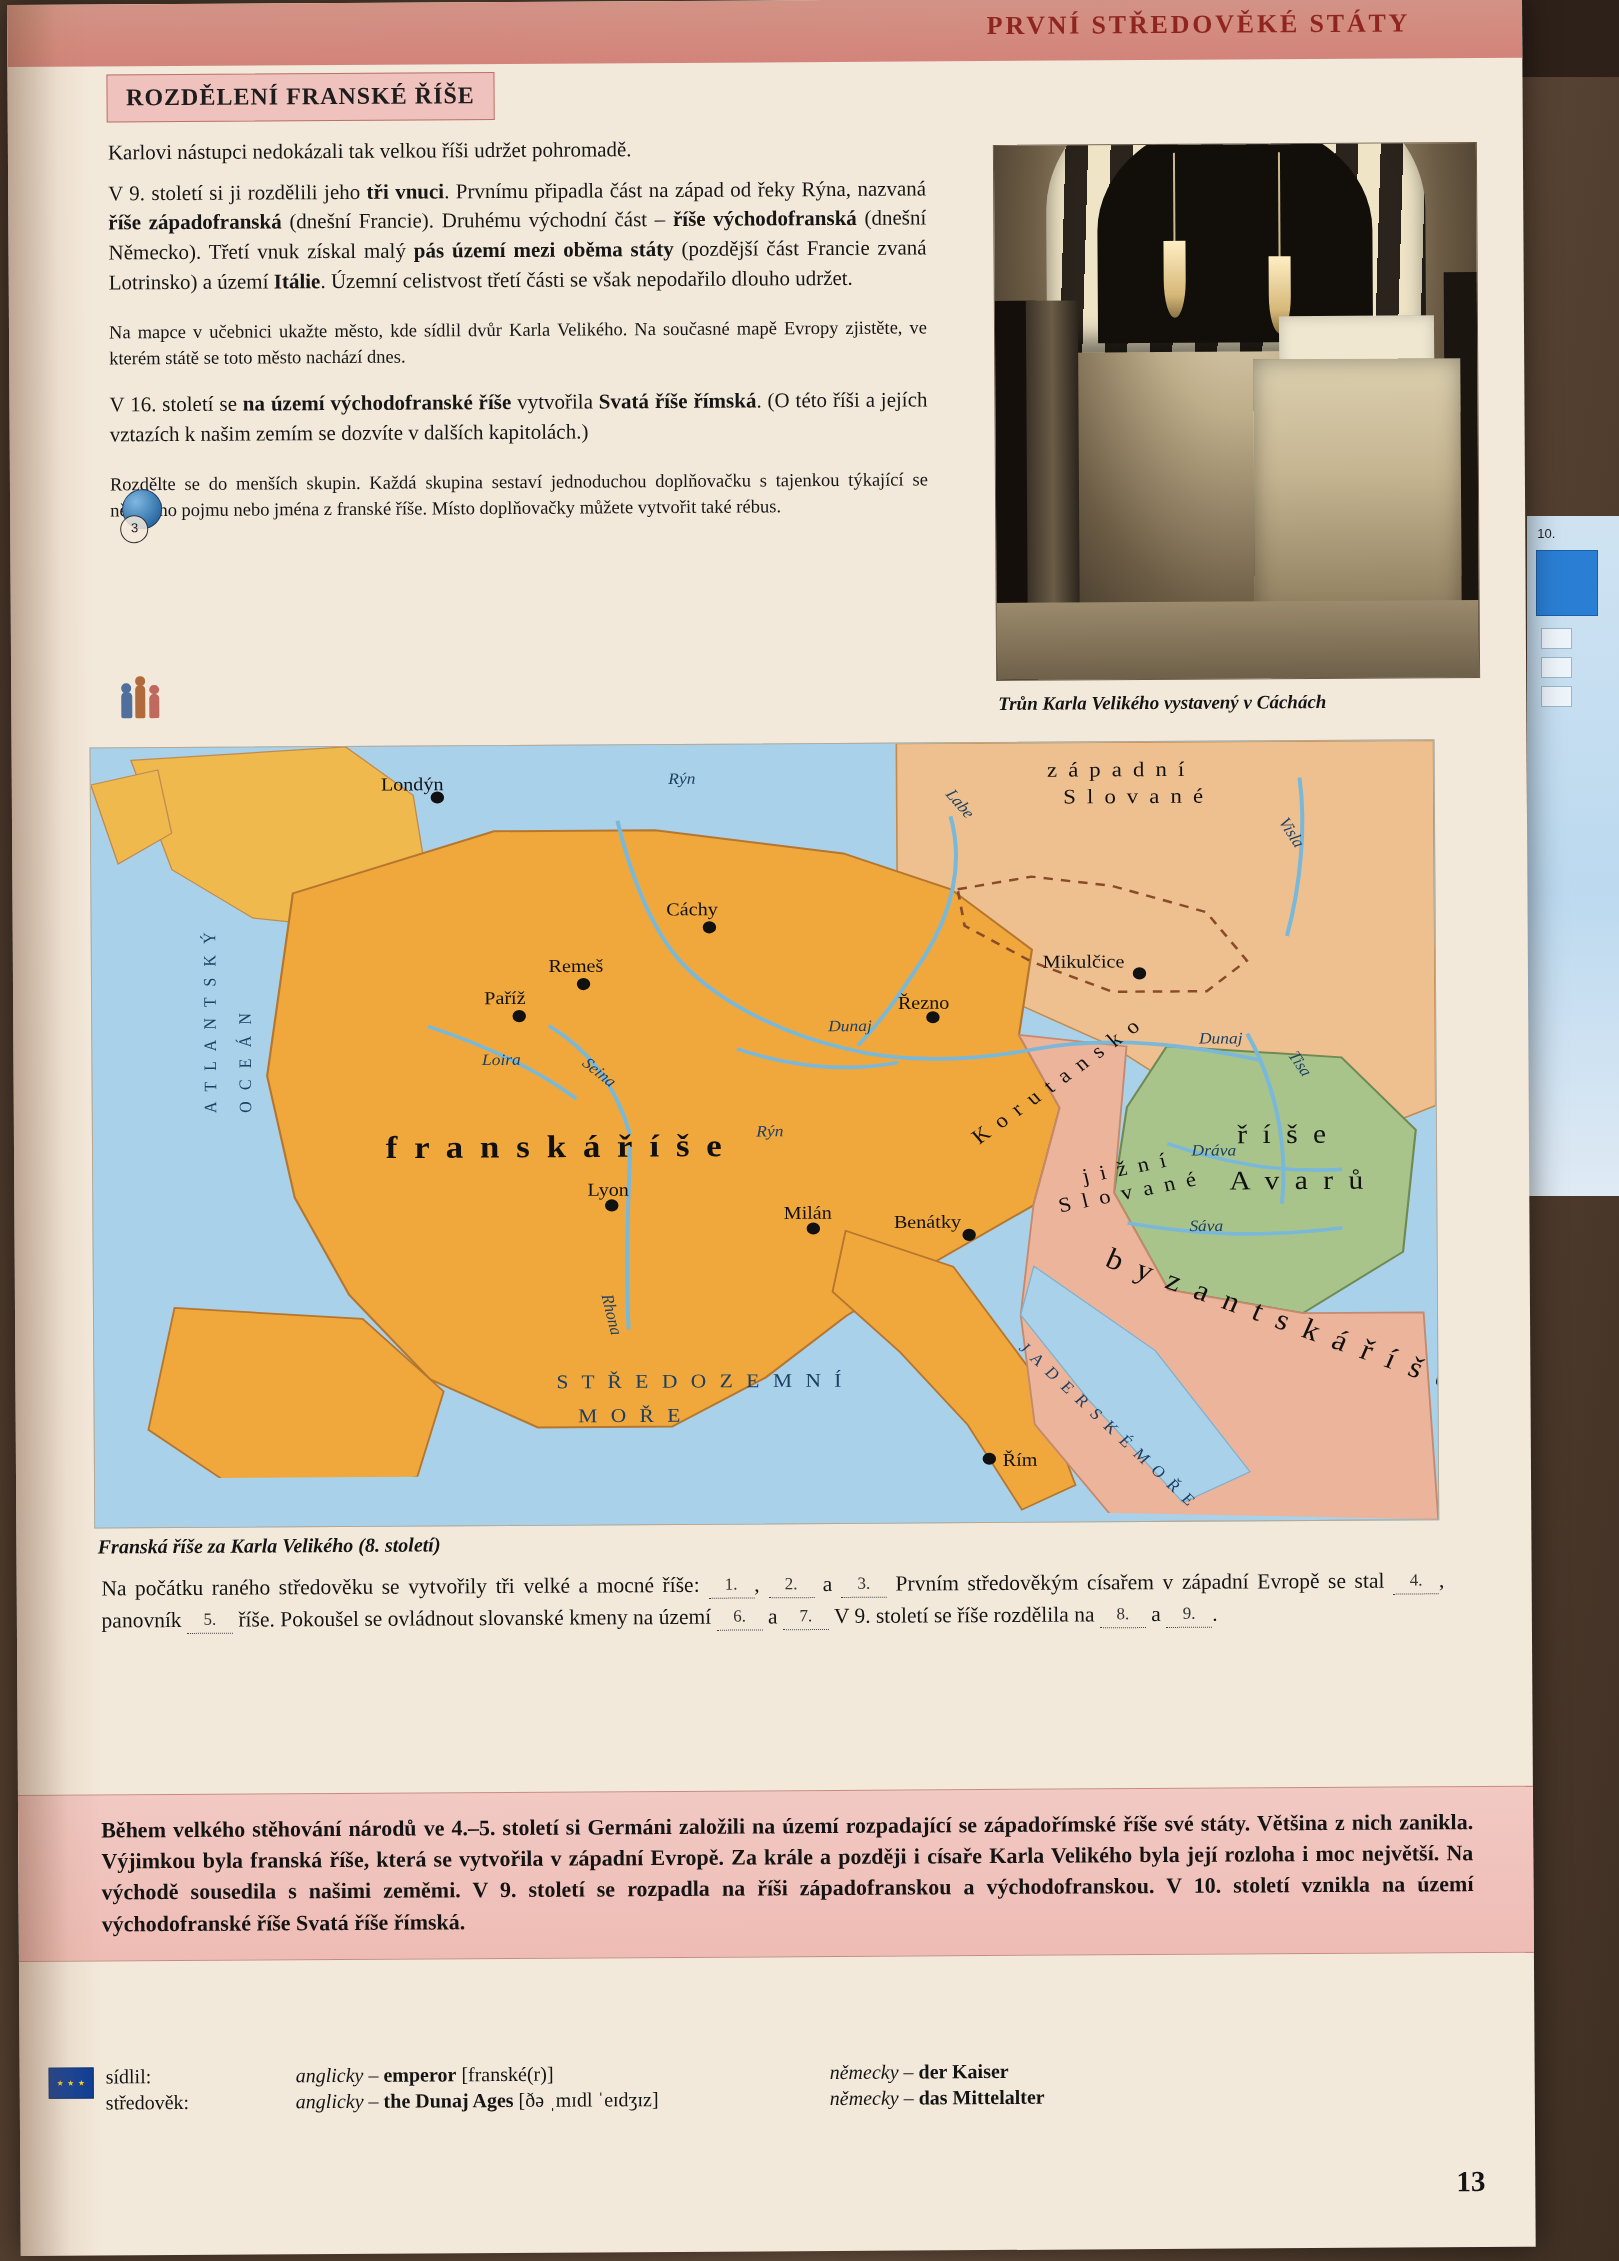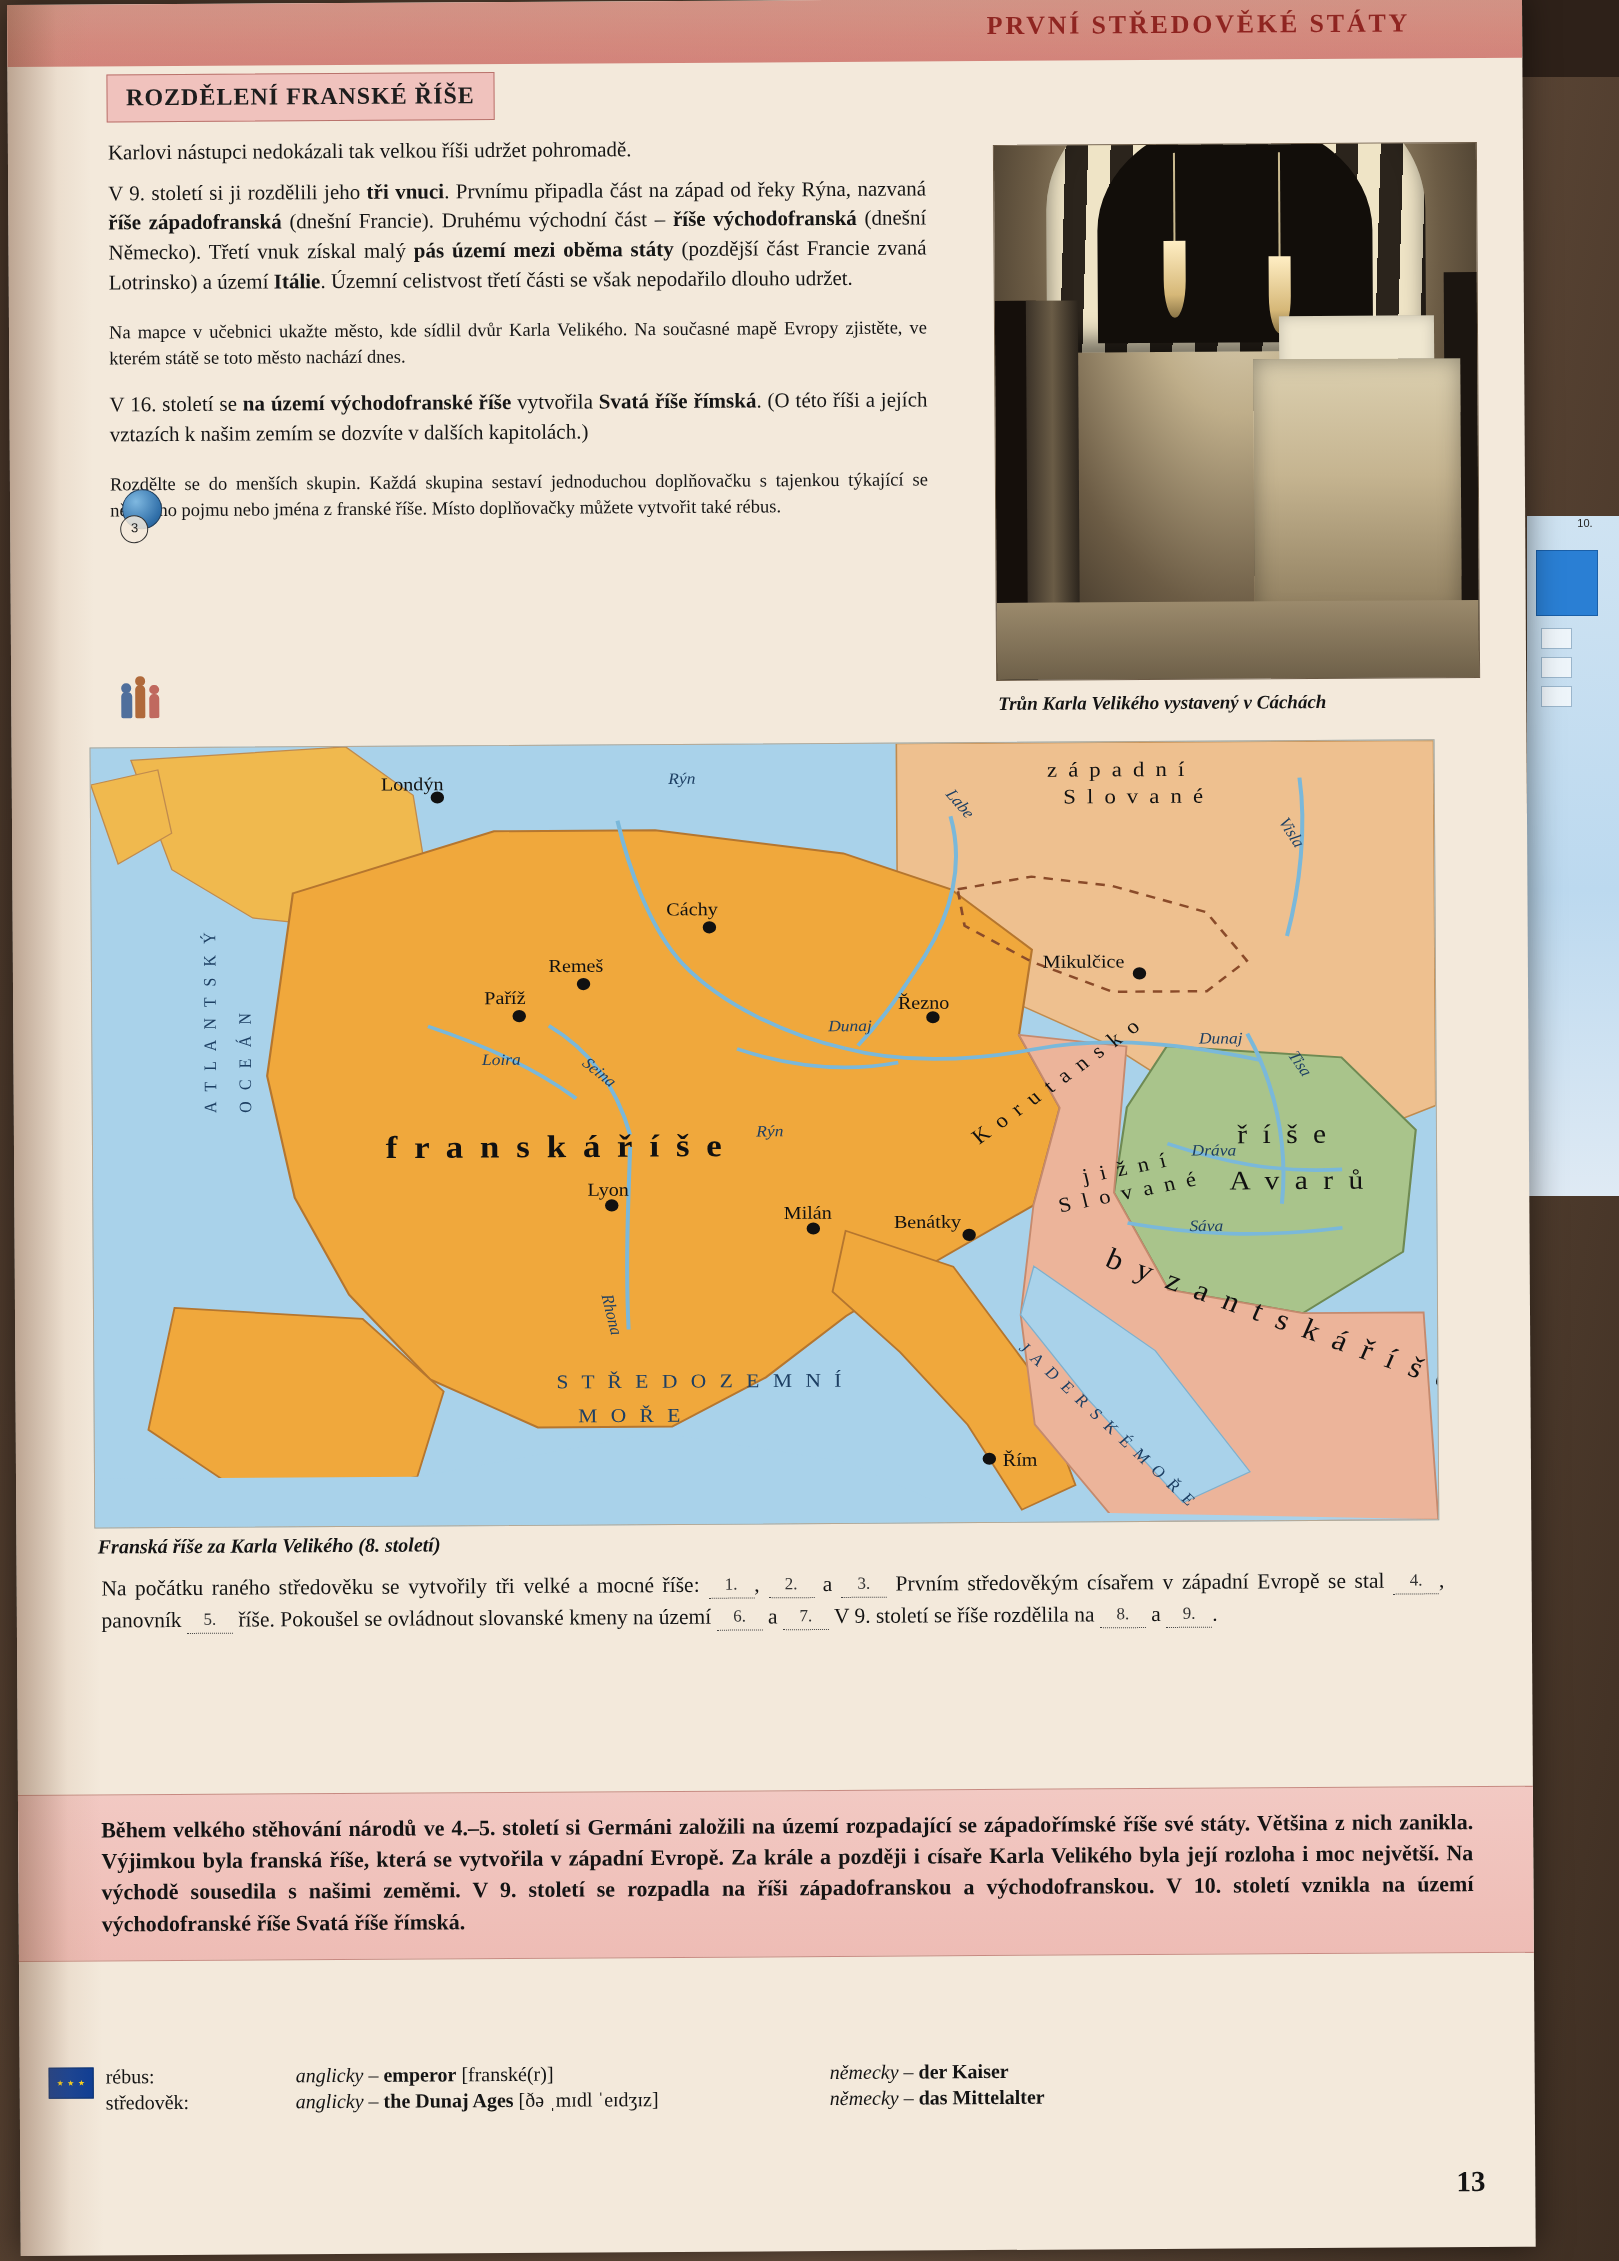--- a/index.html
+++ b/index.html
@@ -37,25 +37,24 @@
     background: linear-gradient(180deg, #cfe3f2 0%, #bcd9ef 55%, #dfeaf4 100%);
   }
   .screen-sliver .blue-box {
     position: absolute;
     left: 8.6px; top: 34px; width: 60px; height: 64px;
     background: #2a7fd4;
     border: 0.9px solid #1a5fa8;
   }
   .screen-sliver .lbl {
     position: absolute;
-    left: 10.3px; top: 1px;
-    font-size: 11px;
+    left: 10.3px; top: 10px;
+    font-size: 13px;
     color: #222;
     font-family: "Liberation Sans", sans-serif;
-    margin-left: 40px;
   }
   .screen-sliver .mini {
     position: absolute;
     left: 13.8px;
     width: 29px; height: 19px;
     border: 0.9px solid #9bb6cc;
     background: #eef5fa;
   }
 
   
@@ -551,21 +550,21 @@
   <div class="summary">
     <p>Během velkého stěhování národů ve 4.–5. století si Germáni založili na území rozpadající se západořímské říše své státy. Většina z nich zanikla. Výjimkou byla franská říše, která se vytvořila v západní Evropě. Za krále a později i císaře Karla Velikého byla její rozloha i moc největší. Na východě sousedila s našimi zeměmi. V 9. století se rozpadla na říši západofranskou a východofranskou. V 10. století vznikla na území východofranské říše Svatá říše římská.</p>
   </div>
 
   <div class="vocab">
     <div class="eu-flag">
       <div class="stars">★ ★ ★</div>
     </div>
     <div class="vocab-rows">
       <div class="vrow">
-        <span class="vterm">rébus:</span>
+        <span class="vterm">sídlil:</span>
         <span class="vmid">
           <span class="vitalic">anglicky –</span>
           <span class="vbold">emperor</span>
           <span>[franské(r)]</span>
         </span>
         <span>
           <span class="vitalic">německy –</span>
           <span class="vbold">der Kaiser</span>
         </span>
       </div>

